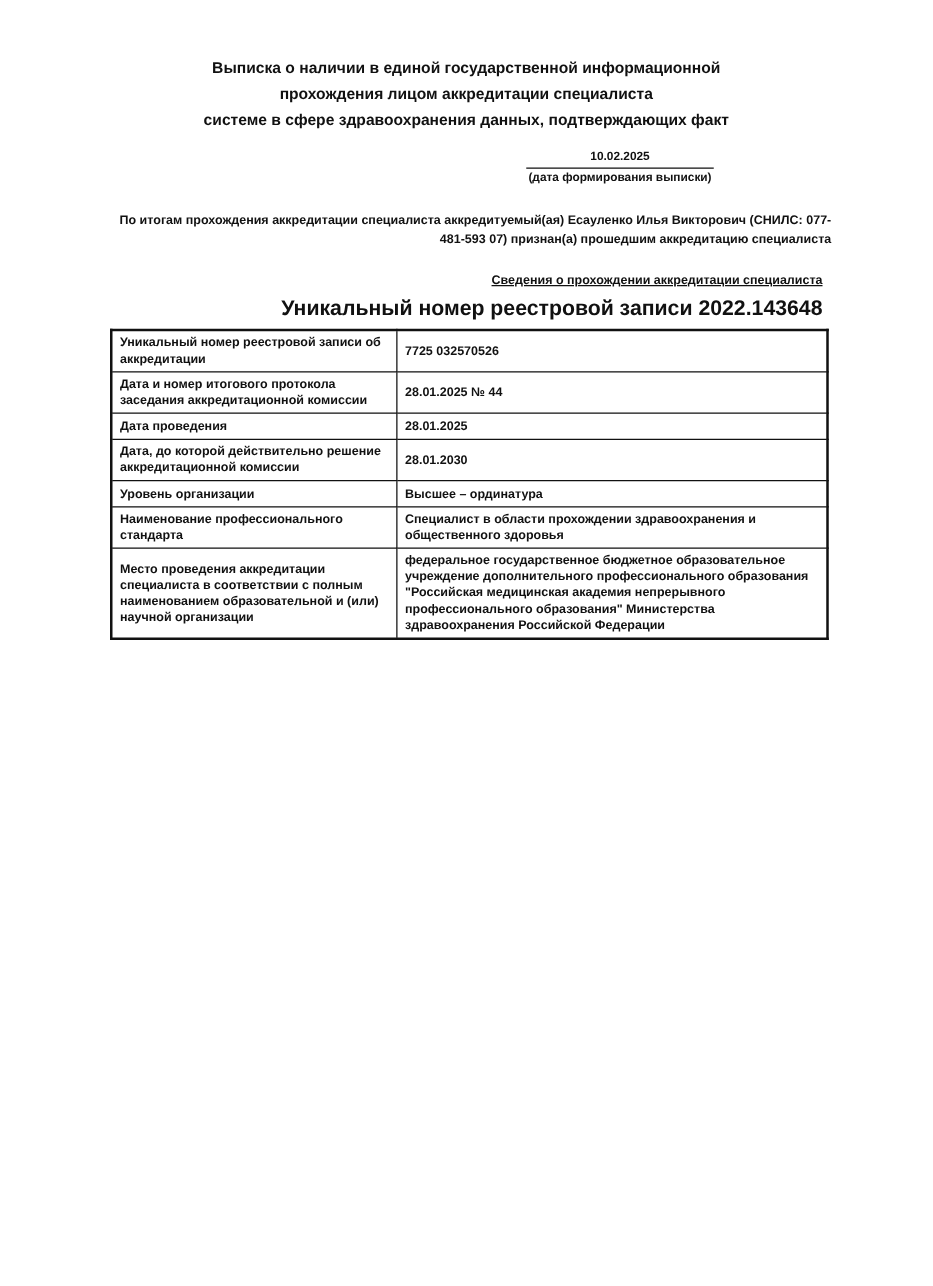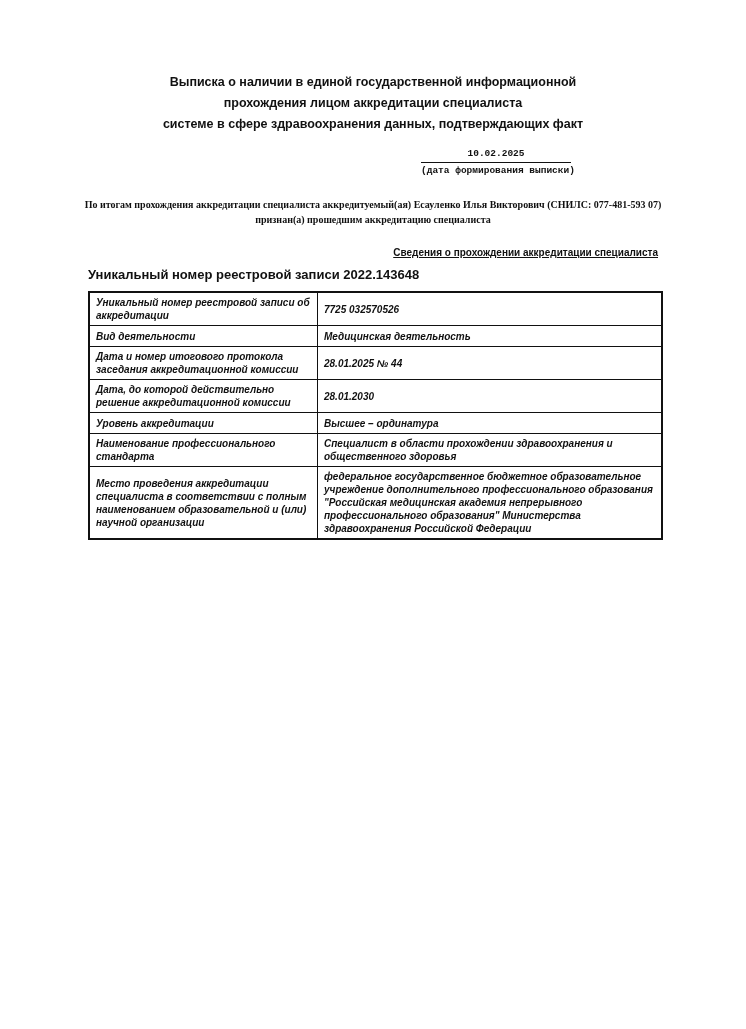--- a/index.html
+++ b/index.html
@@ -10,81 +10,78 @@
   body {
     width: 746px;
     height: 1029px;
     font-family: "Liberation Sans", "DejaVu Sans", sans-serif;
     color: #111111;
     -webkit-font-smoothing: antialiased;
     overflow: hidden;
   }
   .page {
     width: 570px;
-    margin: 16px auto;
-    padding-top: 56px;
+    margin: 0 auto;
+    padding-top: 44px;
   }
   .doc-title {
     width: 440px;
     margin: 0 auto;
     text-align: center;
     font-size: 12.5px;
     line-height: 21px;
     font-weight: bold;
   }
   .date-block {
     width: 150px;
     margin-left: 333px;
     margin-top: 13px;
     text-align: center;
     font-size: 9.5px;
     font-weight: bold;
-    font-family: Liberation Mono, monospace;
   }
   .date-value {
     padding-bottom: 2px;
     border-bottom: 1.5px solid #111111;
     line-height: 12px;
   }
   .date-caption {
     padding-top: 2px;
     line-height: 12px;
     white-space: nowrap;
   }
   .intro {
     width: 584px;
     margin: 20px 0 0 -7px;
-    text-align: center;
+    text-align: right;
     font-size: 10px;
     line-height: 15px;
     font-weight: bold;
-    font-family: Liberation Serif, serif;
   }
   .section-heading {
     margin-top: 19px;
     text-align: right;
     font-size: 10px;
     font-weight: bold;
     text-decoration: underline;
     line-height: 13px;
   }
   .registry-heading {
     margin-top: 8px;
-    text-align: left;
-    font-size: 13px;
+    text-align: right;
+    font-size: 17px;
     font-weight: bold;
     line-height: 16px;
   }
   table.acc-table {
     margin-top: 8px;
     width: 570px;
     border-collapse: collapse;
     border: 2px solid #111111;
     table-layout: fixed;
-    font-style: italic;
   }
   table.acc-table td {
     border: 1.5px solid #111111;
     font-size: 10px;
     line-height: 13px;
     font-weight: bold;
     padding: 3px 6px;
     vertical-align: middle;
     word-wrap: break-word;
   }
@@ -114,33 +111,33 @@
 
   <div class="registry-heading">Уникальный номер реестровой записи 2022.143648</div>
 
   <table class="acc-table">
     <tbody>
         <tr class="t-row">
           <td class="label-col">Уникальный номер реестровой записи об аккредитации</td>
           <td class="value-col">7725 032570526</td>
         </tr>
         <tr class="t-row">
-          <td class="label-col">Вид деятельности</td>
-          <td class="value-col">Медицинская деятельность</td>
+          <td class="label-col">Дата и номер итогового протокола заседания аккредитационной комиссии</td>
+          <td class="value-col">28.01.2025 № 44</td>
         </tr>
         <tr class="t-row">
-          <td class="label-col">Дата и номер итогового протокола заседания аккредитационной комиссии</td>
-          <td class="value-col">28.01.2025 № 44</td>
+          <td class="label-col">Дата проведения</td>
+          <td class="value-col">28.01.2025</td>
         </tr>
         <tr class="t-row">
           <td class="label-col">Дата, до которой действительно решение аккредитационной комиссии</td>
           <td class="value-col">28.01.2030</td>
         </tr>
         <tr class="t-row">
-          <td class="label-col">Уровень аккредитации</td>
+          <td class="label-col">Уровень организации</td>
           <td class="value-col">Высшее – ординатура</td>
         </tr>
         <tr class="t-row">
           <td class="label-col">Наименование профессионального стандарта</td>
           <td class="value-col">Специалист в области прохождении здравоохранения и общественного здоровья</td>
         </tr>
         <tr class="t-row">
           <td class="label-col">Место проведения аккредитации специалиста в соответствии с полным наименованием образовательной и (или) научной организации</td>
           <td class="value-col">федеральное государственное бюджетное образовательное учреждение дополнительного профессионального образования "Российская медицинская академия непрерывного профессионального образования" Министерства здравоохранения Российской Федерации</td>
         </tr>

